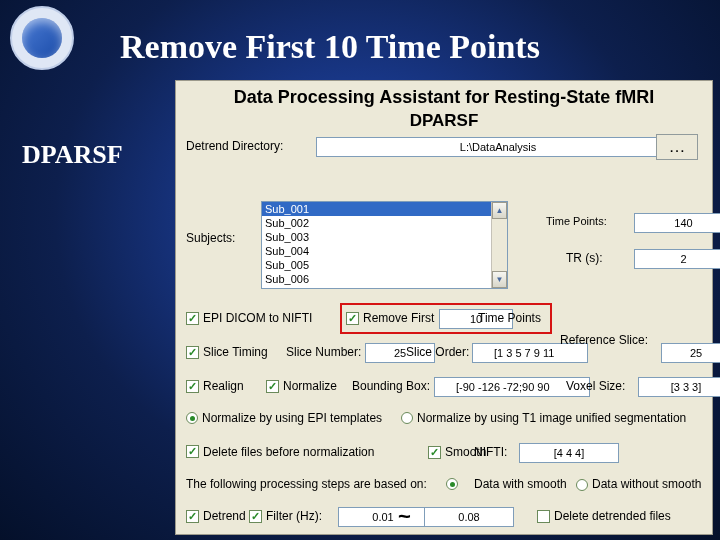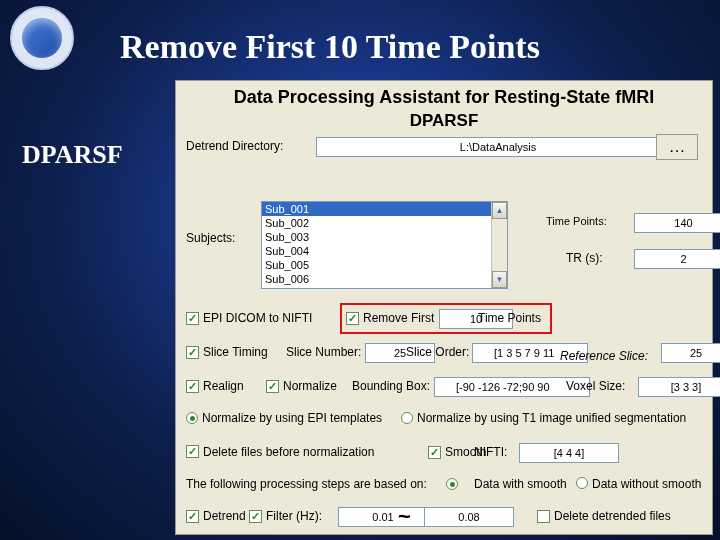--- a/index.html
+++ b/index.html
@@ -91,21 +91,21 @@
     <div class="highlight" style="top:222px;left:164px;width:208px;height:27px;"></div>
 
     <div style="position:absolute;top:264px;left:10px;display:flex;align-items:center;">
       <span class="chk on"></span>
       <span>Slice Timing</span>
     </div>
     <div style="position:absolute;top:264px;left:110px;">Slice Number:</div>
     <div class="field" style="position:absolute;top:262px;left:189px;width:26px;text-align:center;">25</div>
     <div style="position:absolute;top:264px;left:230px;">Slice Order:</div>
     <div class="field" style="position:absolute;top:262px;left:296px;width:72px;">[1 3 5 7 9 11</div>
-    <div style="position:absolute;top:268px;left:384px;font-style:italic;">Reference Slice:</div>
+    <div style="position:absolute;top:252px;left:384px;">Reference Slice:</div>
     <div class="field" style="position:absolute;top:262px;left:485px;width:26px;text-align:center;">25</div>
 
     <div style="position:absolute;top:298px;left:10px;display:flex;align-items:center;">
       <span class="chk on"></span>
       <span>Realign</span>
     </div>
     <div style="position:absolute;top:298px;left:90px;display:flex;align-items:center;">
       <span class="chk on"></span>
       <span>Normalize</span>
     </div>
@@ -132,21 +132,21 @@
       <span>Smooth</span>
     </div>
     <div style="position:absolute;top:364px;left:298px;">NIFTI:</div>
     <div class="field" style="position:absolute;top:362px;left:343px;width:56px;text-align:center;">[4 4 4]</div>
 
     <div style="position:absolute;top:396px;left:10px;">The following processing steps are based on:</div>
     <div style="position:absolute;top:396px;left:270px;display:flex;align-items:center;gap:12px;">
       <span class="rad on"></span>
       <span>Data with smooth</span>
     </div>
-    <div style="position:absolute;top:396px;left:400px;display:flex;align-items:flex-start;">
+    <div style="position:absolute;top:396px;left:400px;display:flex;align-items:flex-end;">
       <span class="rad"></span>
       <span>Data without smooth</span>
     </div>
 
     <div style="position:absolute;top:428px;left:10px;display:flex;align-items:center;">
       <span class="chk on"></span>
       <span>Detrend</span>
     </div>
     <div style="position:absolute;top:428px;left:73px;display:flex;align-items:center;">
       <span class="chk on"></span>

